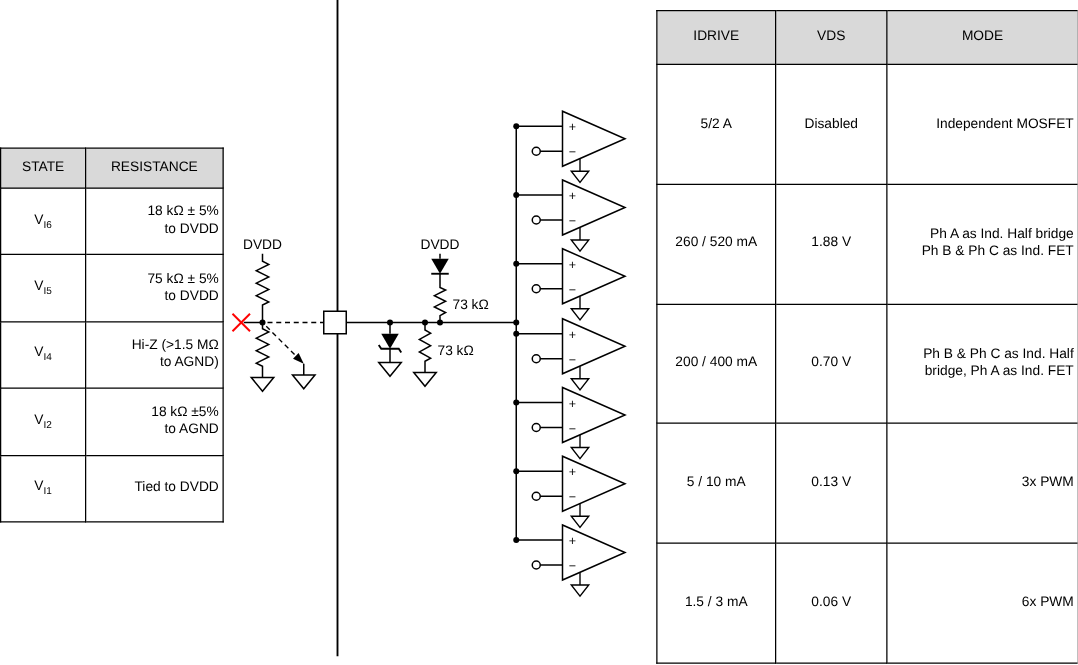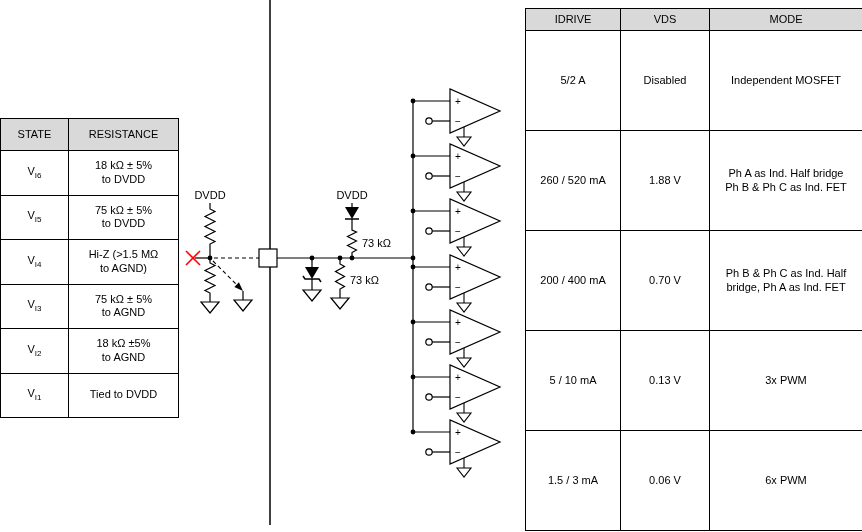--- a/index.html
+++ b/index.html
@@ -29,24 +29,24 @@
     padding:0 3px;
     line-height:1.25;
   }
   th { background:#d9d9d9; }
 
   .left-table  { left:0px;   top:118px; width:178px; height:300px; }
   .left-table th { height:32px; }
   .left-table td { height:39px; }
 
   .right-table { left:525px; top:8px;   width:337px; height:523px; }
-  .right-table th { height:22px; }
+  .right-table th { height:43px; }
   .right-table td { height:70px; }
 
-  .pre { white-space:pre-line; }
+  .pre { white-space:pre-line;text-align:right; }
   sub { font-size:8px; }
 </style>
 </head>
 <body>
 
 <svg class="circuit" width="862" height="532" viewBox="0 0 862 532" xmlns="http://www.w3.org/2000/svg">
 
   <line x1="270" y1="0" x2="270" y2="525" stroke="#000" stroke-width="1.5"></line>
 
   <text x="210" y="199" font-size="11" text-anchor="middle">DVDD</text>
@@ -200,25 +200,20 @@
       <td><span>V</span><sub>I5</sub></td>
       <td class="pre">75 kΩ ± 5%
 to DVDD</td>
     </tr>
     <tr>
       <td><span>V</span><sub>I4</sub></td>
       <td class="pre">Hi-Z (&gt;1.5 MΩ
 to AGND)</td>
     </tr>
     <tr>
-      <td><span>V</span><sub>I3</sub></td>
-      <td class="pre">75 kΩ ± 5%
-to AGND</td>
-    </tr>
-    <tr>
       <td><span>V</span><sub>I2</sub></td>
       <td class="pre">18 kΩ ±5%
 to AGND</td>
     </tr>
     <tr>
       <td><span>V</span><sub>I1</sub></td>
       <td class="pre">Tied to DVDD</td>
     </tr>
   </tbody>
 </table>

